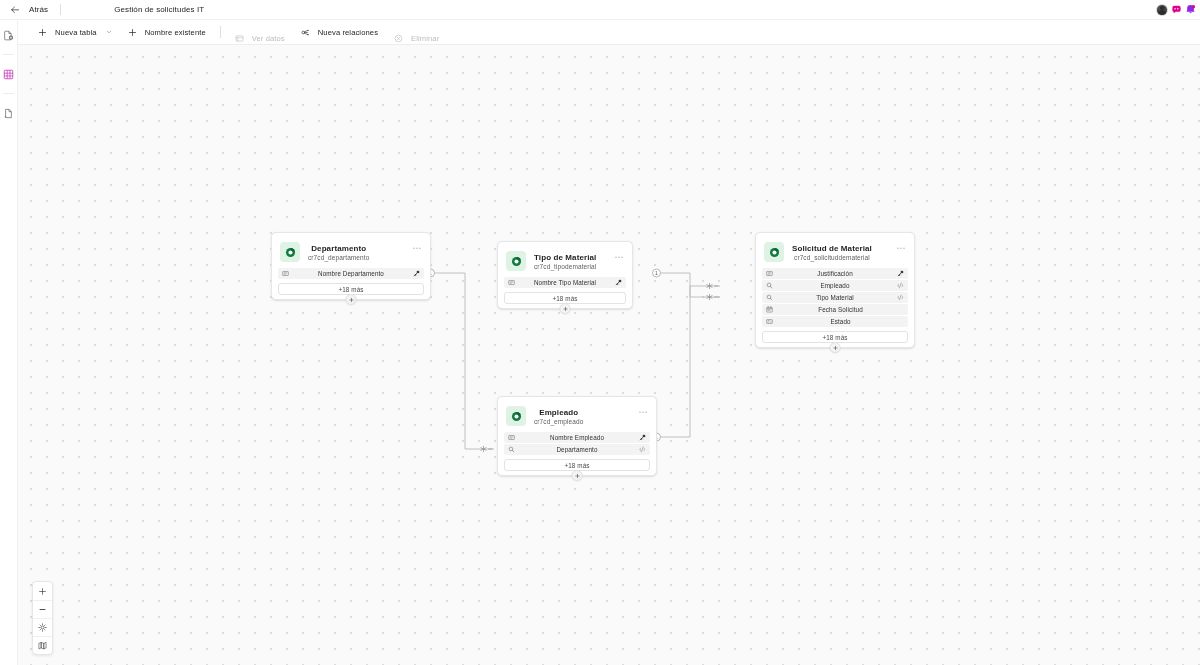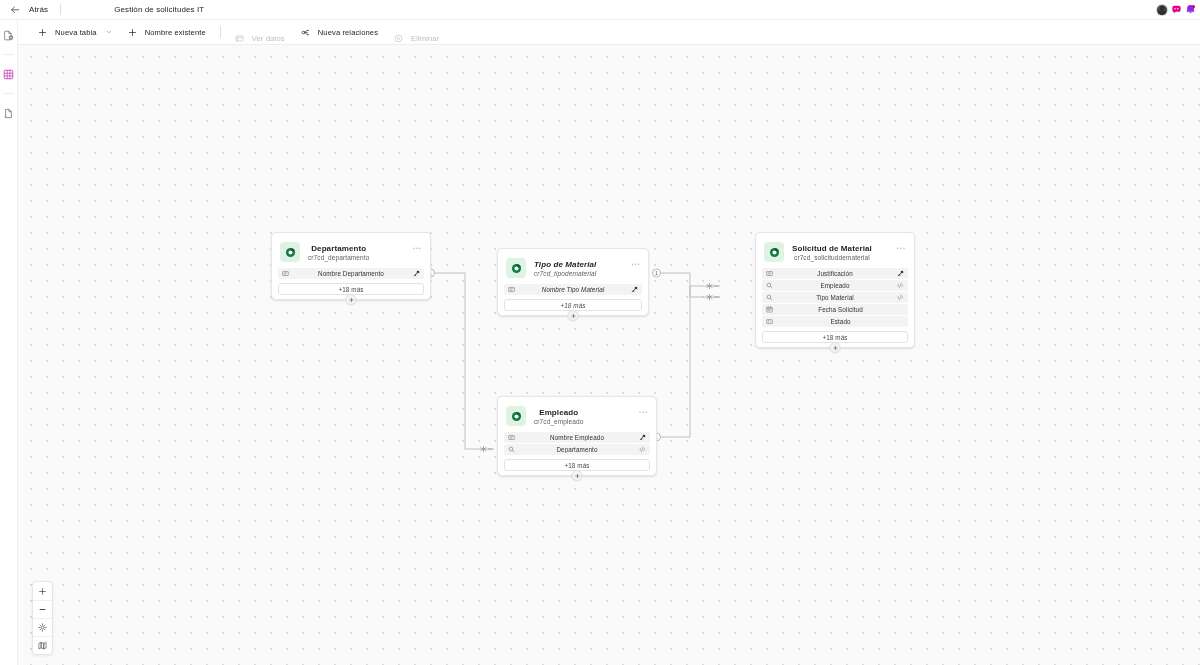--- a/index.html
+++ b/index.html
@@ -313,21 +313,21 @@
               </svg>
             </div>
           </div>
           <div class="more-row">+18 más</div>
           <div class="add-fab">
             <svg viewBox="0 0 16 16">
               <path d="M8 3.4v9.2M3.4 8h9.2" stroke="#4a4947" stroke-width="1.5" stroke-linecap="round"></path>
             </svg>
           </div>
         </div>
-        <div class="card" style="left: 479px; top: 203px; width: 152px; font-style: italic;">
+        <div class="card" style="left: 479px; top: 196px; width: 136px;">
           <div class="card-head">
             <div class="tbl-ico">
               <svg viewBox="0 0 16 16">
                 <circle cx="8" cy="8" r="5.6" fill="#107c41"></circle>
                 <circle cx="8" cy="8" r="2.5" fill="#ffffff"></circle>
                 <path d="M8 2.4a5.6 5.6 0 0 1 5.3 3.8l-2.6.9A2.8 2.8 0 0 0 8 5.2z" fill="#0b6431"></path>
               </svg>
             </div>
             <div class="head-txt">
               <span class="tbl-name">Tipo de Material</span>

